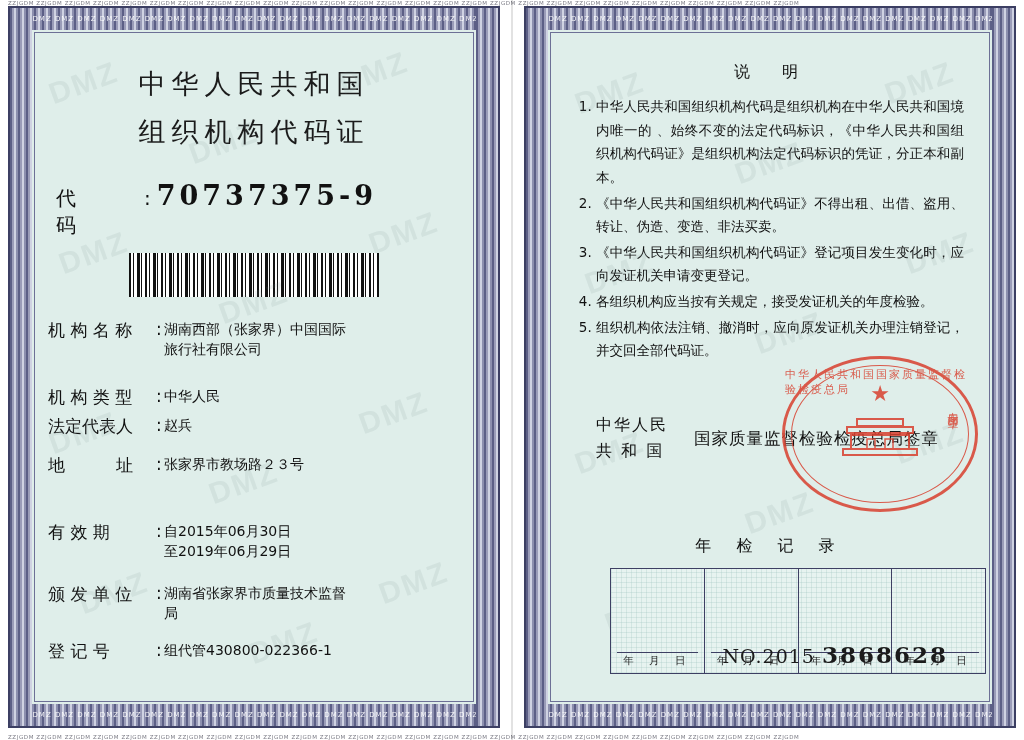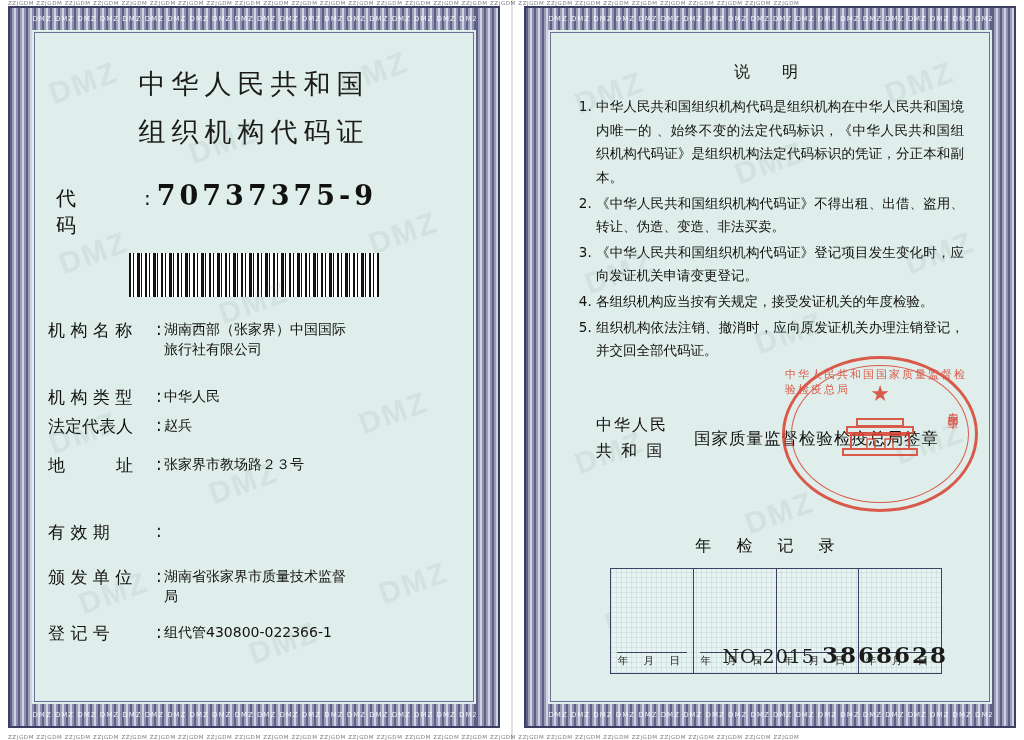--- a/index.html
+++ b/index.html
@@ -295,21 +295,21 @@
     top: 500px;
     text-align: center;
     font-size: 16px;
     letter-spacing: 10px;
     color: #111;
   }
   .annual-table {
     position: absolute;
     left: 56px;
     top: 532px;
-    width: 332px;
+    width: 376px;
     height: 106px;
     border: 1.5px solid #3d3f63;
     display: flex;
     background:
       repeating-linear-gradient(90deg, rgba(150,190,185,.25) 0 1px, transparent 1px 5px),
       repeating-linear-gradient(0deg, rgba(150,190,185,.25) 0 1px, transparent 1px 5px),
       #e7f3f0;
     box-sizing: border-box;
   }
   .annual-cell {
@@ -423,20 +423,24 @@
 
       <div class="field" style="">
         <span class="lbl">地　　　址</span>
         <span class="colon">:</span>
         <span class="val">张家界市教场路２３号</span>
       </div>
 
       <div class="field" style="margin-top:44px;">
         <span class="lbl">有 效 期</span>
         <span class="colon">:</span>
+        <span class="val">
+          <span>自2015年06月30日</span><br>
+          <span>至2019年06月29日</span>
+        </span>
       </div>
 
       <div class="field" style="margin-top:22px;">
         <span class="lbl">颁 发 单 位</span>
         <span class="colon">:</span>
         <span class="val">
           <span>湖南省张家界市质量技术监督</span><br>
           <span>局</span>
         </span>
       </div>

